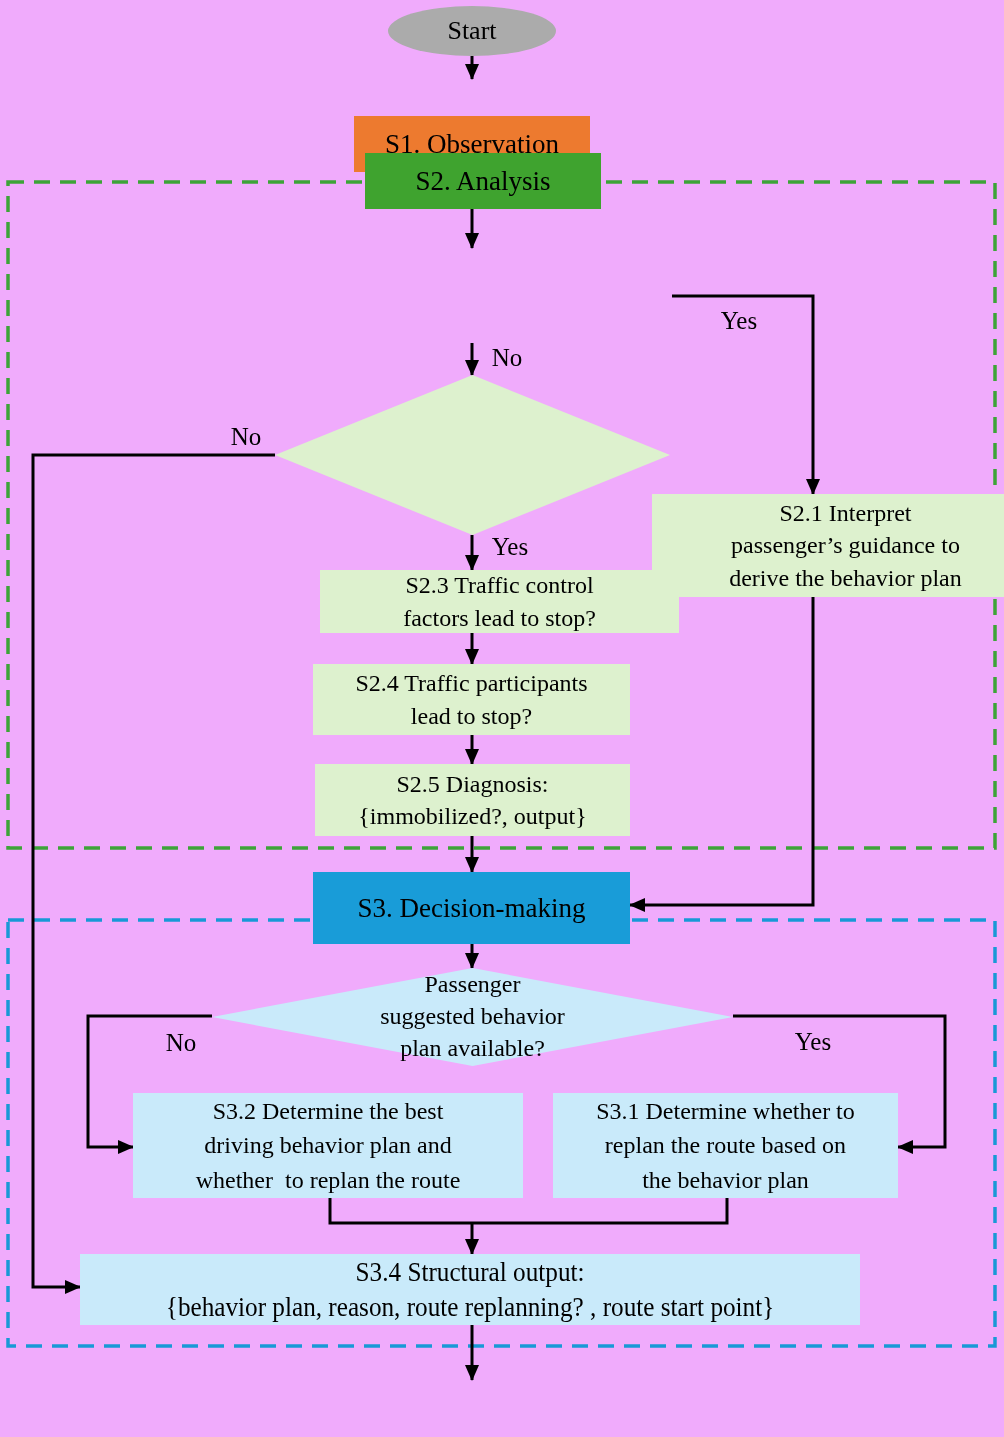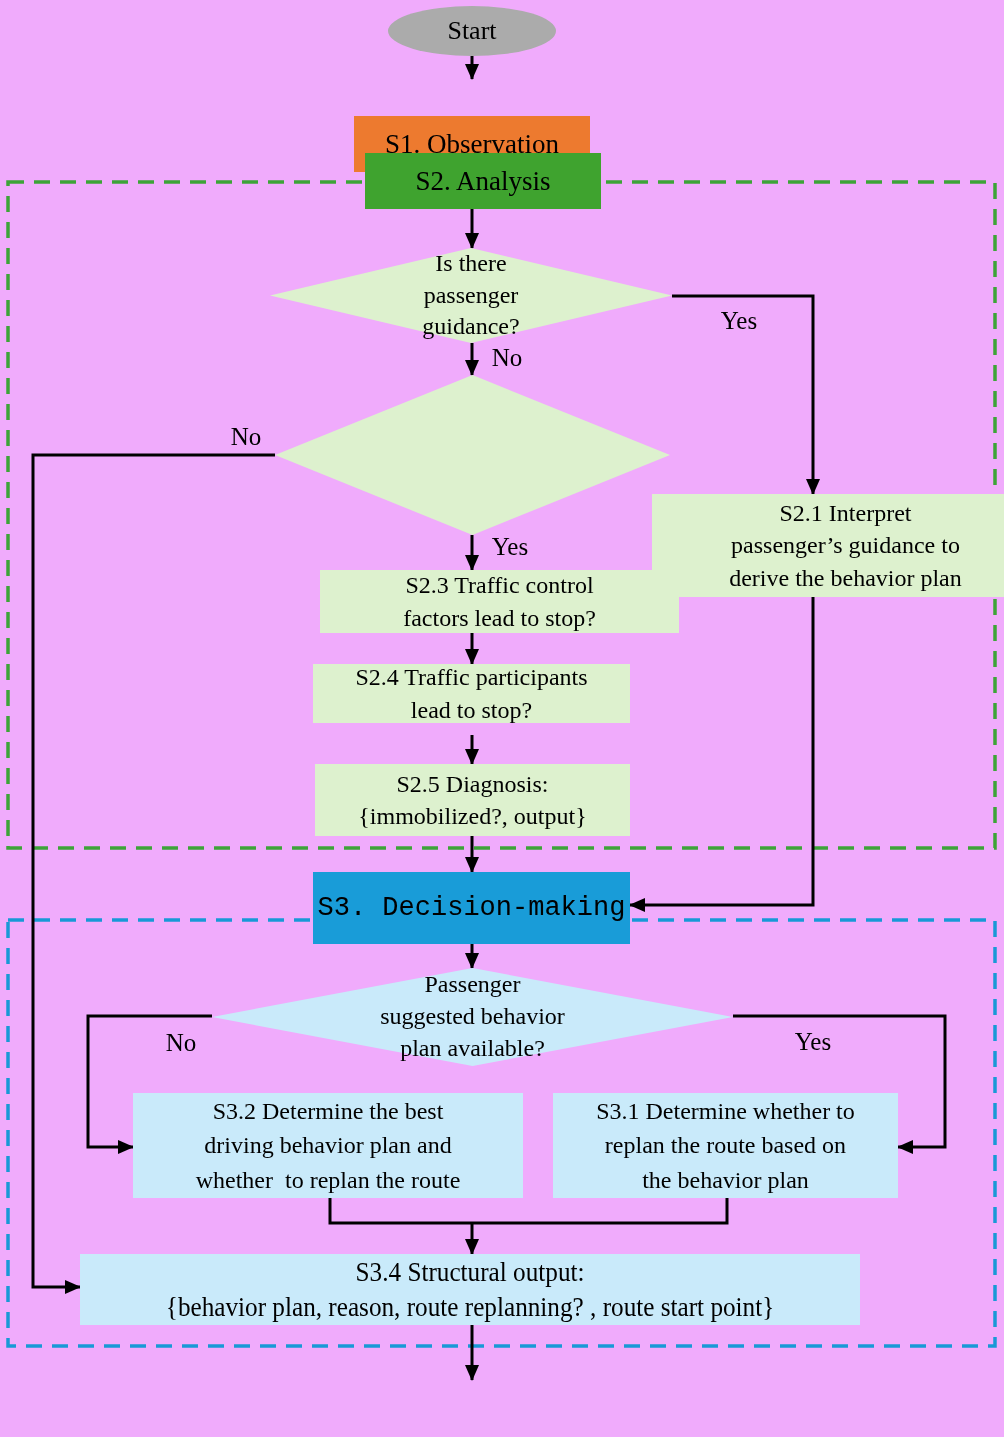--- a/index.html
+++ b/index.html
@@ -11,21 +11,21 @@
   .edge{stroke:#000;stroke-width:3;fill:none;marker-end:url(#ah);}
   .edge-plain{stroke:#000;stroke-width:3;fill:none;}
   .dash-green{fill:none;stroke:var(--dash-green,#3CA437);stroke-width:3.5;stroke-dasharray:16 10;}
   .dash-blue{fill:none;stroke:var(--dash-blue,#1899D6);stroke-width:3.5;stroke-dasharray:16 10;}
   .node{position:absolute;display:flex;align-items:center;justify-content:center;text-align:center;}
   .txt{white-space:pre-wrap;position:relative;z-index:1;}
   .oval{background:var(--gray,#ABABAB);border-radius:50%;font-size:26px;}
   .hdr{font-size:27px;}
   .orange{background:var(--orange,#ED7A2F);}
   .green{background:var(--green,#3FA32F);}
-  .blue{background:var(--blue,#199CD8);font-family:Liberation Mono, monospace;}
+  .blue{background:var(--blue,#199CD8);}
   .g-step{background:var(--light-green,#DDF1CE);font-size:24px;line-height:1.35;}
   .b-step{background:var(--light-blue,#C9EAFA);font-size:24px;line-height:1.42;}
   .diamond{background:transparent;}
   .diamond .bg{position:absolute;inset:0;clip-path:polygon(50% 0,100% 50%,50% 100%,0 50%);}
   .bg-green{background:var(--light-green,#DDF1CE);}
   .bg-blue{background:var(--light-blue,#C9EAFA);}
   .d-txt{font-size:24px;line-height:1.33;}
   .d2-txt{font-size:24px;line-height:1.33;}
   .edge-label{position:absolute;font-size:25px;transform:translate(-50%,-50%);white-space:nowrap;}
   .condensed{transform:scaleX(0.9);font-size:28px;line-height:1.22;}
@@ -74,26 +74,20 @@
   </div>
 
   <div class="node green hdr" style="left:354px;top:153px;width:236px;height:56px;margin-left:11px;">
     <div class="txt">S2. Analysis</div>
   </div>
 
   <div class="node blue hdr" style="left:313px;top:872px;width:317px;height:72px;">
     <div class="txt">S3. Decision-making</div>
   </div>
 
-  <div class="node diamond" style="left:270px;top:248px;width:402px;height:95px;">
-    <div class="bg bg-green"></div>
-    <div class="txt d-txt">Is there
-passenger
-guidance?</div>
-  </div>
 
   <div class="node diamond" style="left:275px;top:375px;width:395px;height:160px;">
     <div class="bg bg-green"></div>
   </div>
 
   <div class="node diamond" style="left:212px;top:968px;width:521px;height:98px;">
     <div class="bg bg-blue"></div>
     <div class="txt d-txt">Passenger
 suggested behavior
 plan available?</div>
@@ -103,21 +97,21 @@
     <div class="txt">S2.1 Interpret
 passenger’s guidance to
 derive the behavior plan</div>
   </div>
 
   <div class="node g-step" style="left:320px;top:570px;width:359px;height:63px;">
     <div class="txt">S2.3 Traffic control
 factors lead to stop?</div>
   </div>
 
-  <div class="node g-step" style="left:313px;top:664px;width:317px;height:59px;">
+  <div class="node g-step" style="left:313px;top:664px;width:317px;height:71px;">
     <div class="txt">S2.4 Traffic participants
 lead to stop?</div>
   </div>
 
   <div class="node g-step" style="left:315px;top:764px;width:315px;height:72px;">
     <div class="txt">S2.5 Diagnosis:
 {immobilized?, output}</div>
   </div>
 
   <div class="node b-step" style="left:133px;top:1093px;width:390px;height:105px;">

